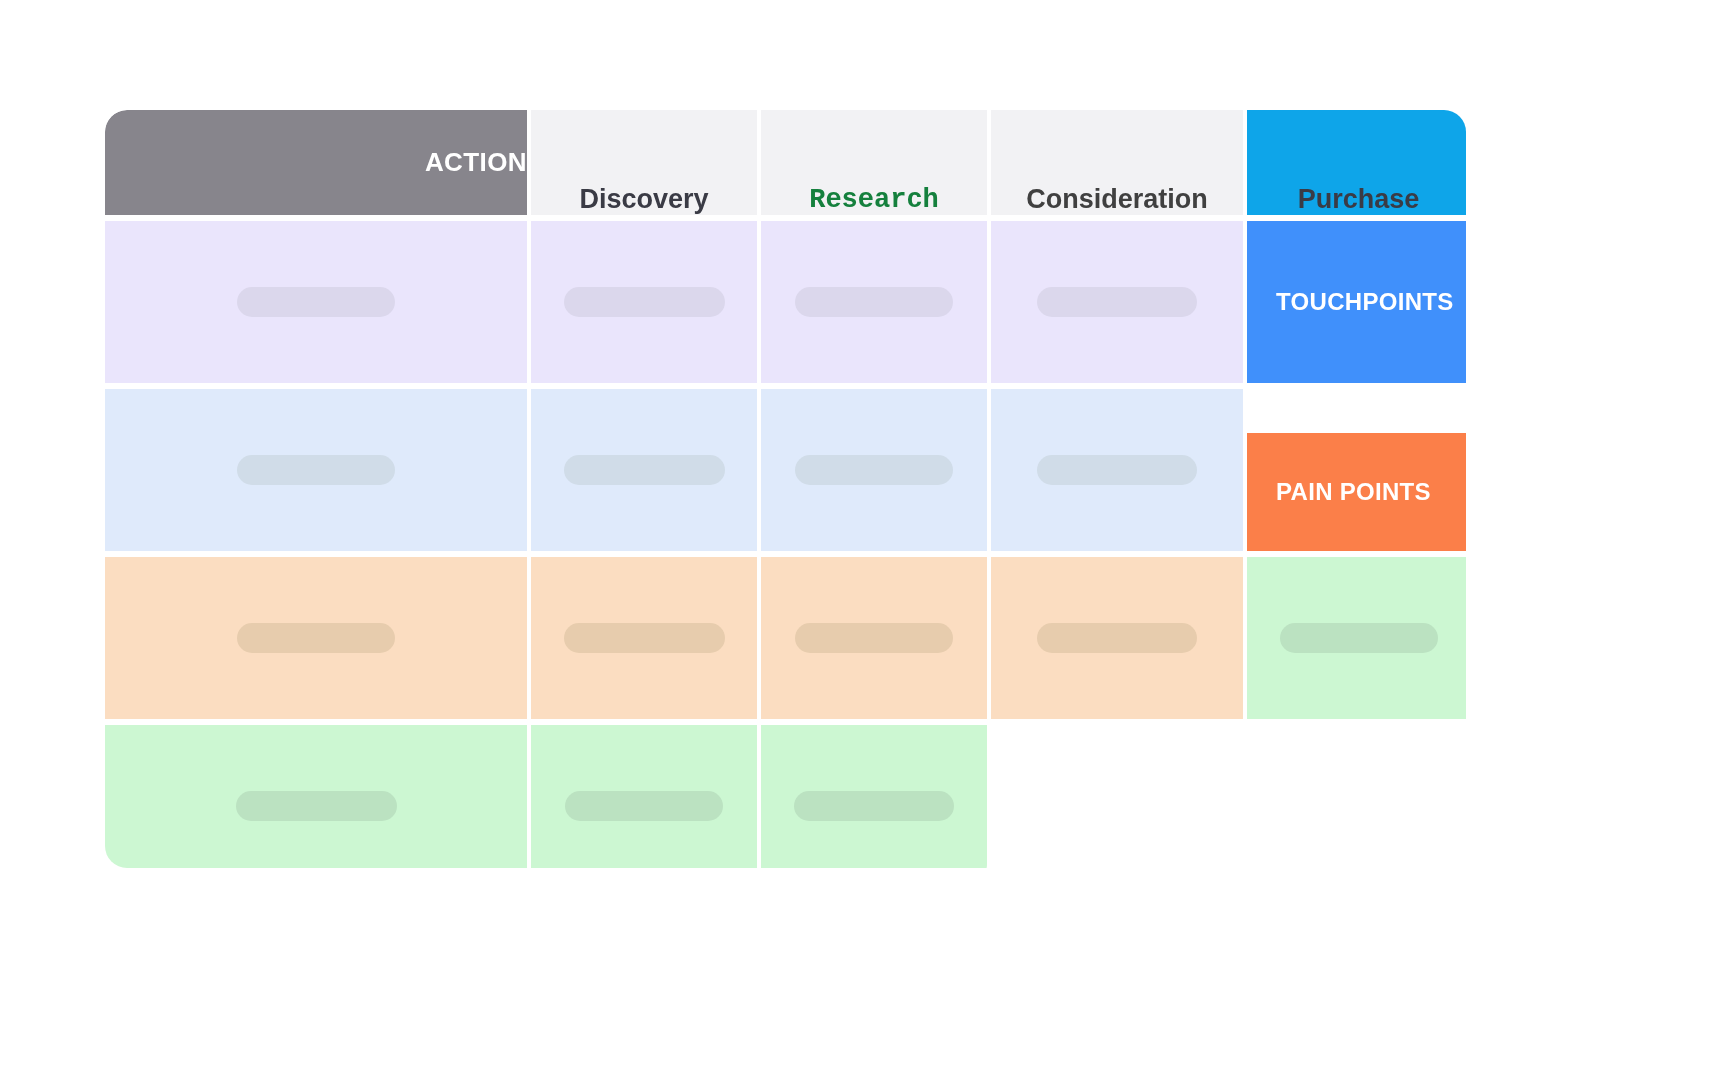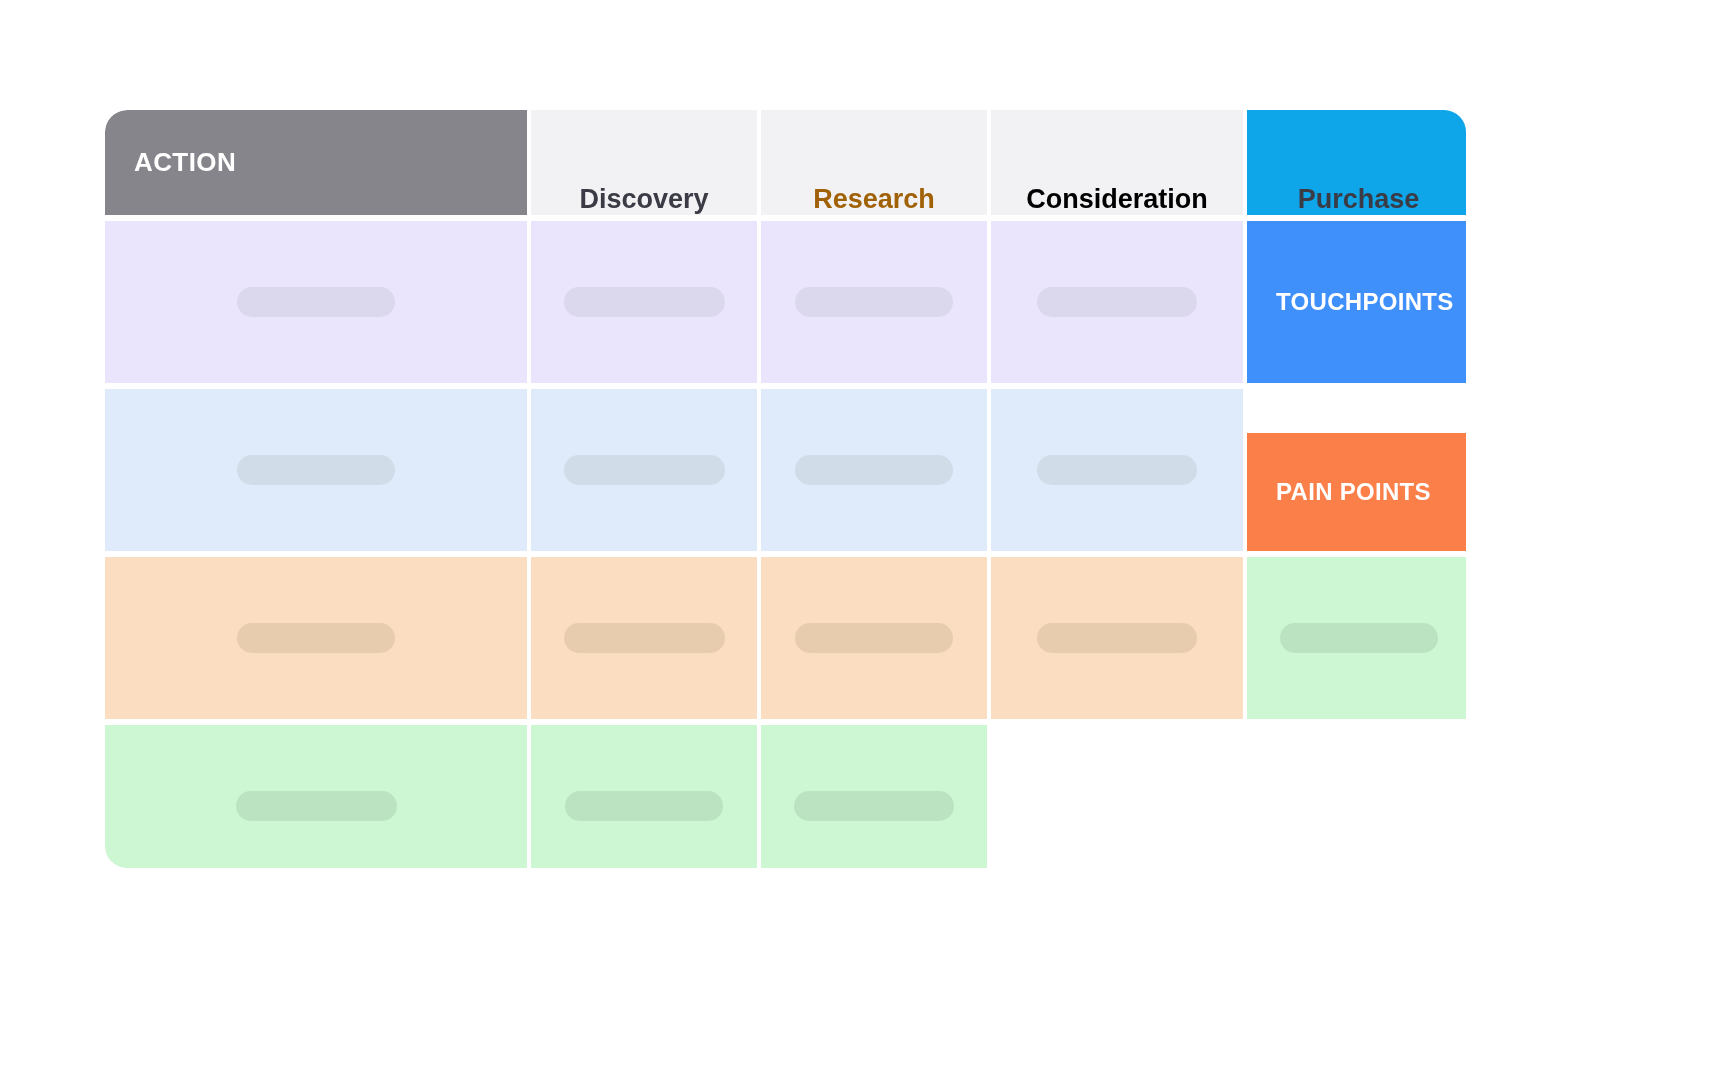--- a/index.html
+++ b/index.html
@@ -101,34 +101,34 @@
   .pill.w-b { width: 161px; }
   .pill.w-c { width: 158px; }
   .pill.w-d { width: 160px; }
 </style>
 </head>
 <body>
 
 <div id="journey-map">
   <div class="grid">
 
-    <div class="action-cell" style="background: rgb(135, 133, 140);">
+    <div class="action-cell" style="background: rgb(135, 133, 140); justify-content: flex-end;">
       <span class="action-label">ACTION</span>
     </div>
 
     <div class="stage-cell" style="background: rgb(242, 242, 244);">
       <span class="stage-label" style="color: rgb(58, 59, 69);">Discovery</span>
     </div>
 
     <div class="stage-cell" style="background: rgb(242, 242, 244);">
-      <span class="stage-label" style="color: #a16207;">Research</span>
+      <span class="stage-label" style="color: #15803d; font-family: Liberation Mono, monospace;">Research</span>
     </div>
 
     <div class="stage-cell" style="background: rgb(242, 242, 244);">
-      <span class="stage-label" style="color: #000000;">Consideration</span>
+      <span class="stage-label" style="color: #404040;">Consideration</span>
     </div>
 
     <div class="stage-cell last" style="background: #0ea5e9;">
       <span class="stage-label" style="color: rgb(58, 59, 69);">Purchase</span>
     </div>
 
     <div class="content-cell" style="background: rgb(234, 229, 252);">
       <div class="pill w-a" style="background: rgb(219, 215, 236);"></div>
     </div>
     <div class="content-cell" style="background: rgb(234, 229, 252);">

